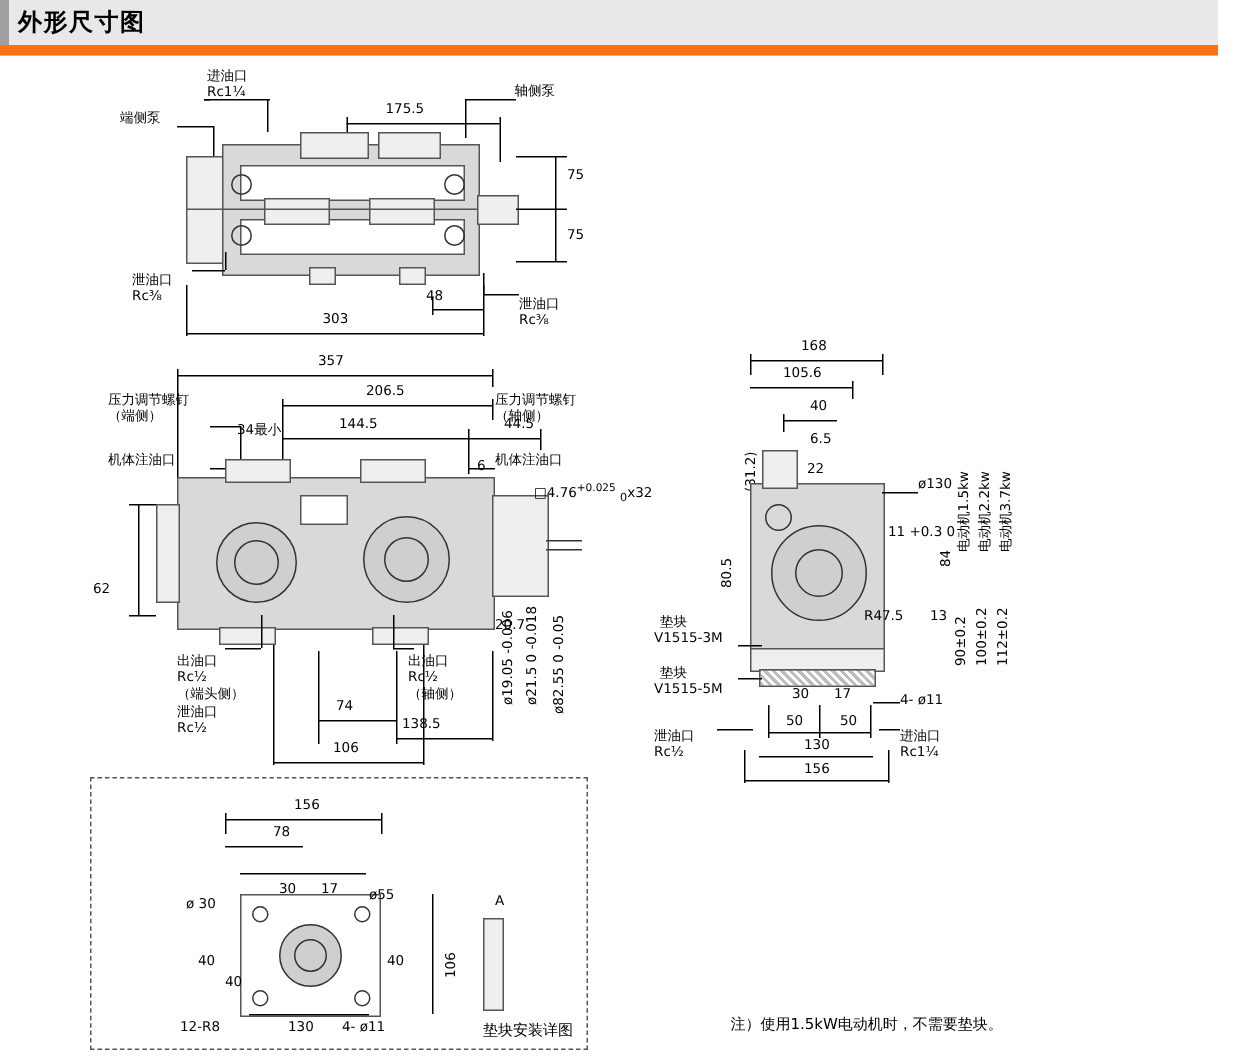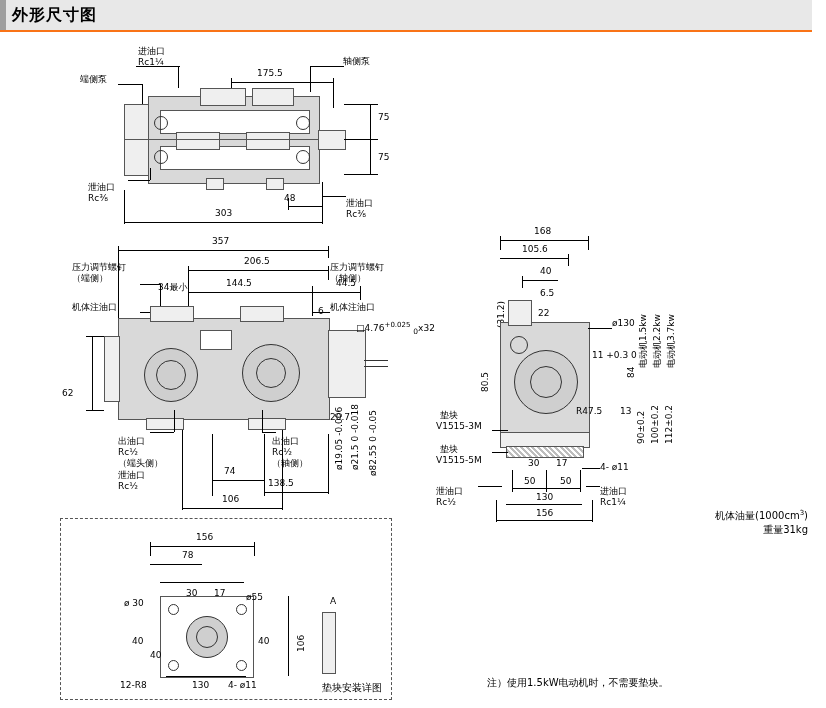--- a/index.html
+++ b/index.html
@@ -9,21 +9,21 @@
     font-family:"DejaVu Sans","Liberation Sans",sans-serif;
     color:#000;
     position:relative;
     overflow:hidden;
   }
   .page{position:relative;width:826px;height:708px;}
 
   
   .titlebar{
     position:absolute;left:0;top:0;width:812px;height:30px;
-    background:#e8e8e8;border-bottom:2px solid #f97316;
+    background:#e8e8e8;border-bottom:7px solid #f97316;
   }
   .titlebar .tstripe{
     position:absolute;left:0;top:0;width:6px;height:30px;background:#9f9f9f;
   }
   .title-text{
     position:absolute;left:12px;top:5px;font-size:16px;font-weight:bold;letter-spacing:1px;
   }
 
   
   .lbl{position:absolute;font-size:9px;line-height:11px;white-space:nowrap;}
@@ -315,24 +315,20 @@
 
     <div class="lbl" style="left:436px;top:486px;">泄油口</div>
     <div class="lbl" style="left:436px;top:497px;">Rc½</div>
     <div class="ln hl" style="left:478px;top:486px;width:24px;"></div>
 
     <div class="lbl" style="left:600px;top:486px;">进油口</div>
     <div class="lbl" style="left:600px;top:497px;">Rc1¼</div>
     <div class="ln hl" style="left:586px;top:486px;width:14px;"></div>
   </div>
 
-  <div class="oilnote">
-    <span>机体油量(1000cm</span><sup>3</sup><span>)</span><br>
-    <span>重量31kg</span>
-  </div>
 
   <div class="detailframe"></div>
   <div>
 
     <div class="dim" style="left:196px;top:532px;">156</div>
     <div class="ln hl" style="left:150px;top:546px;width:104px;"></div>
     <div class="ln vl" style="left:150px;top:542px;height:14px;"></div>
     <div class="ln vl" style="left:254px;top:542px;height:14px;"></div>
 
     <div class="dim" style="left:182px;top:550px;">78</div>

